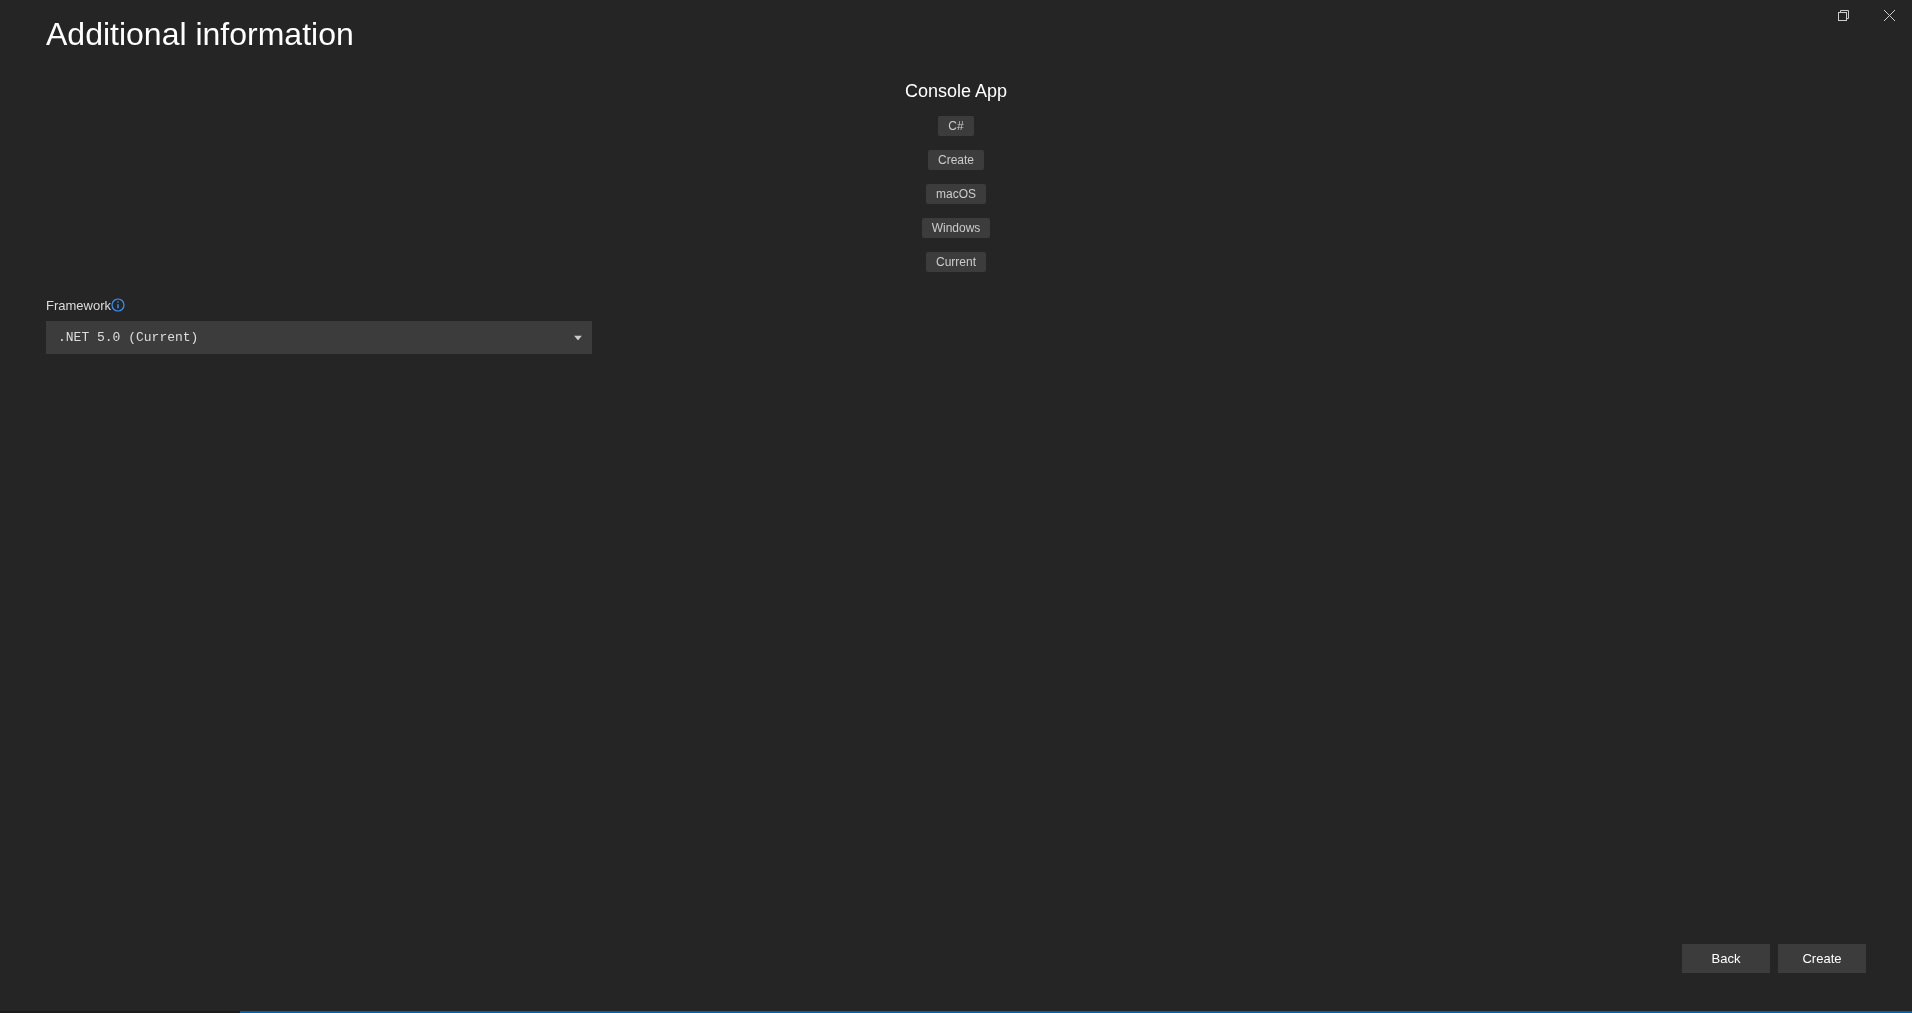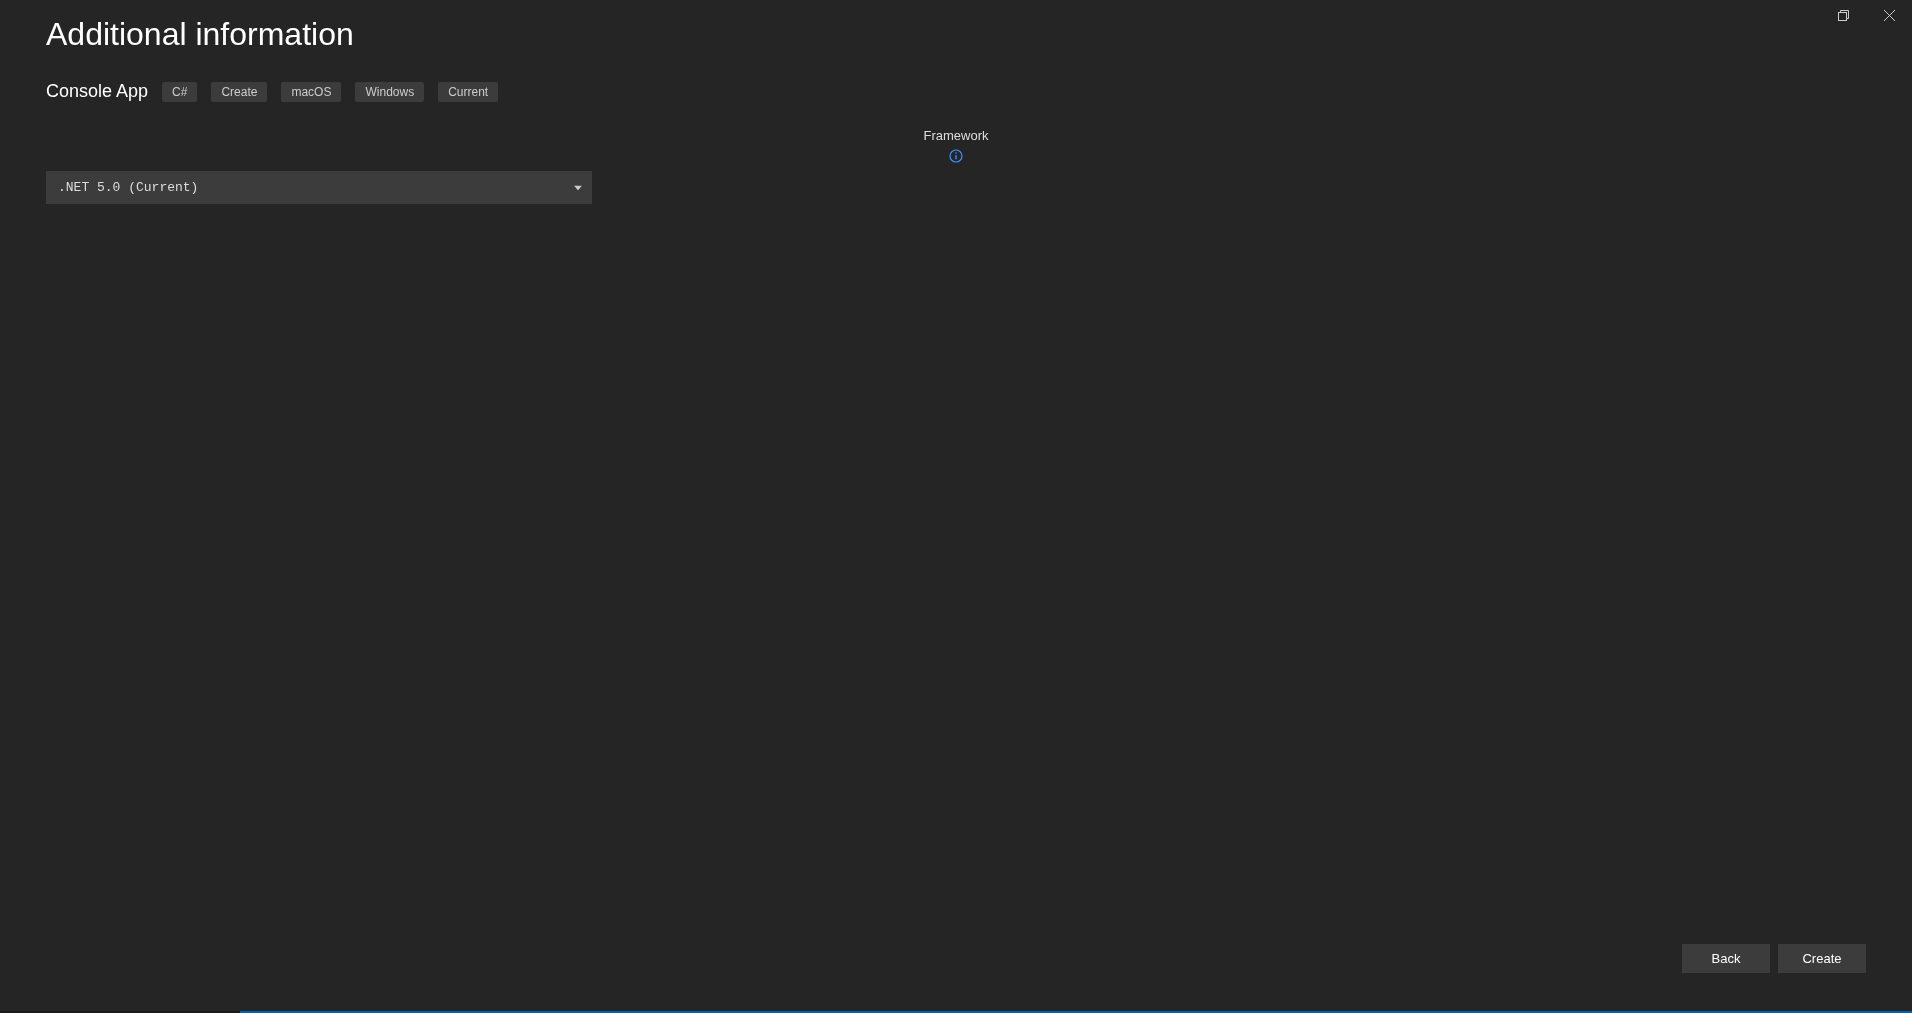--- a/index.html
+++ b/index.html
@@ -43,39 +43,38 @@
       font-size: 32px;
       font-weight: 300;
       color: #ffffff;
       margin-bottom: 28px;
     }
     .template-row {
       display: flex;
       align-items: center;
       gap: 14px;
       margin-bottom: 26px;
+      flex-direction: column;
     }
     .template-name {
       font-size: 18px;
       font-weight: 400;
       color: #ffffff;
     }
     .tag {
       background-color: #3c3c3c;
       color: #cccccc;
       font-size: 12px;
       padding: 3px 10px;
       border-radius: 2px;
     }
     .field-label-row {
       display: flex;
-      align-items: center;
-      gap: 6px;
+      align-items: flex-start;
       margin-bottom: 8px;
-      flex-direction: column;
     }
     .field-label {
       font-size: 13px;
       color: #dddddd;
     }
     .info-icon {
       width: 14px;
       height: 14px;
       color: #3794ff;
       cursor: pointer;

